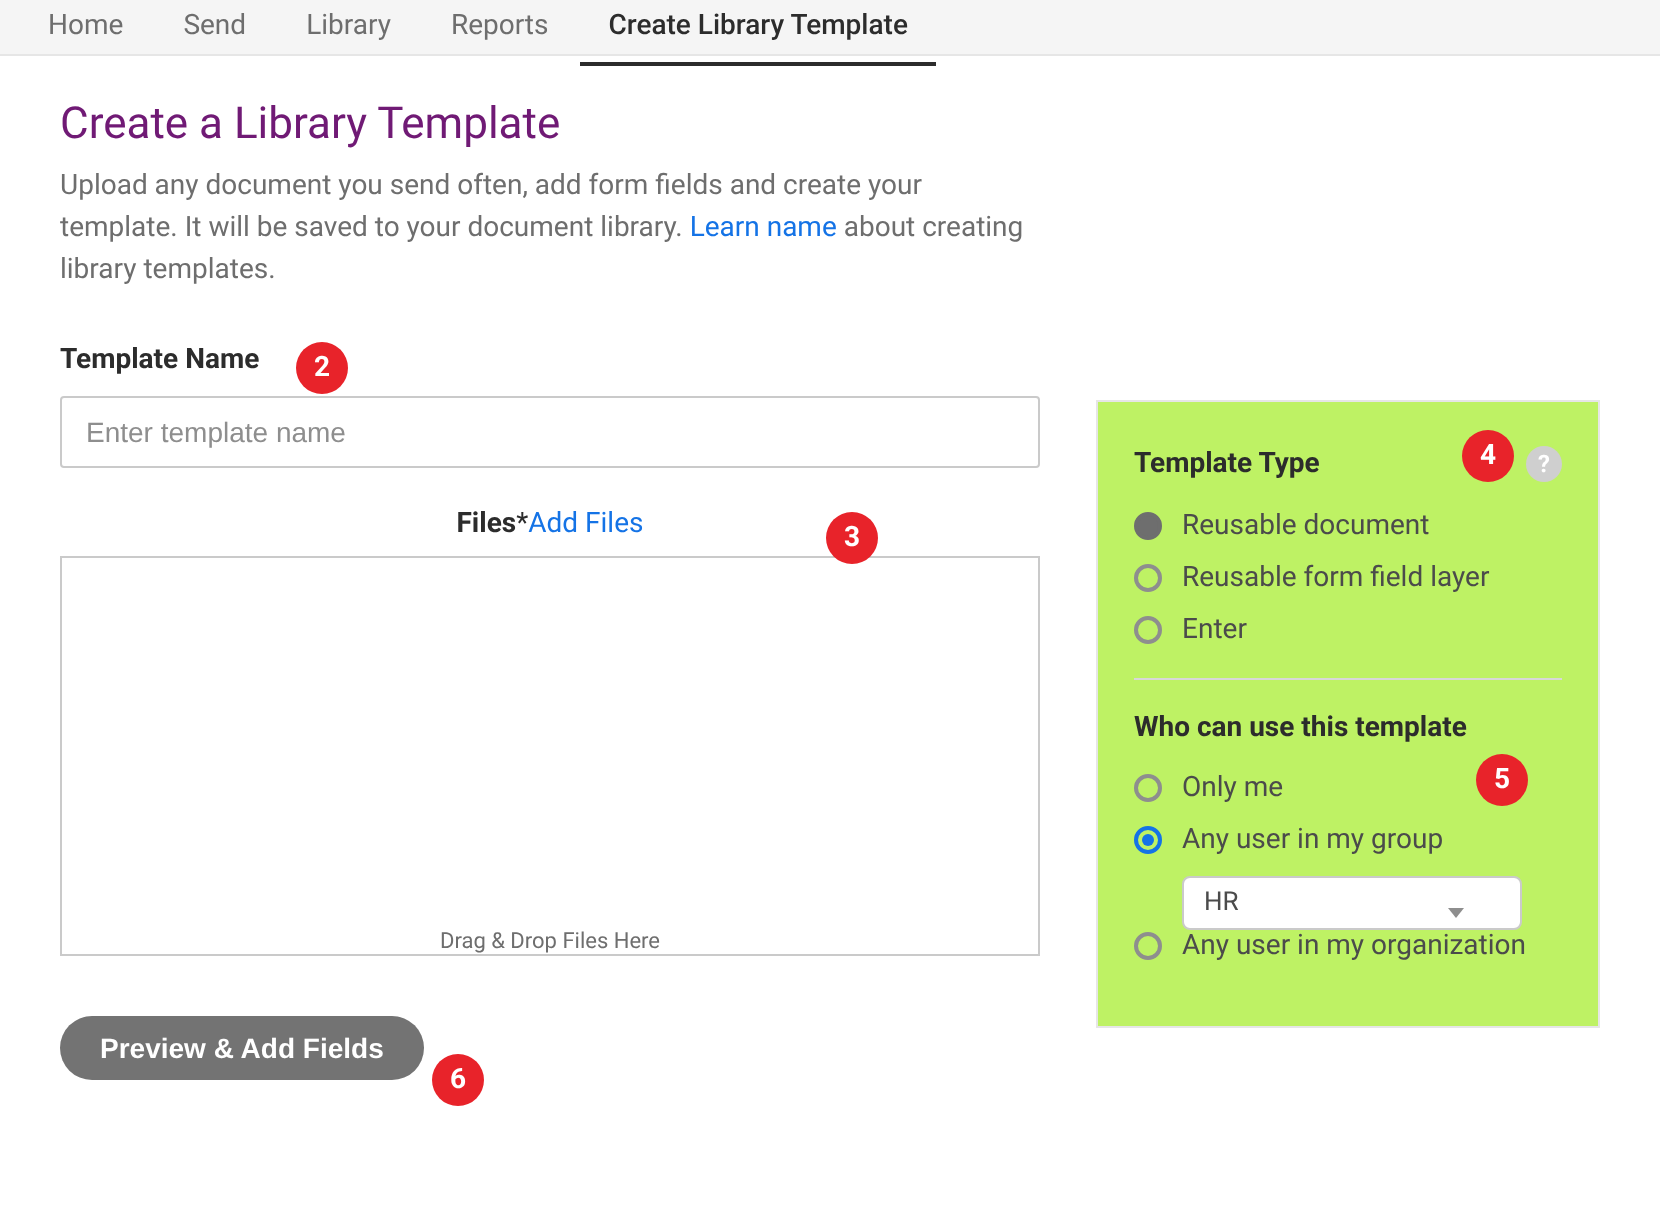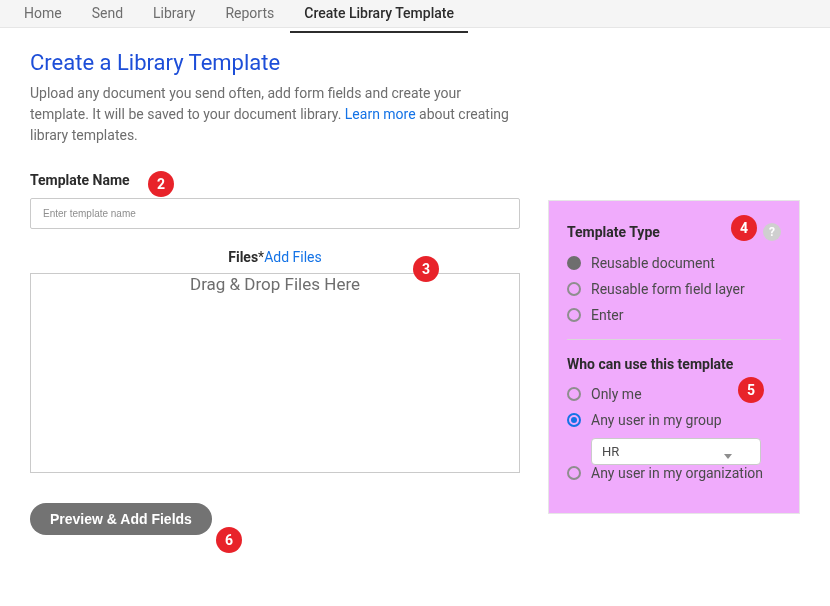--- a/index.html
+++ b/index.html
@@ -40,42 +40,42 @@
     gap: 28px;
     align-items: flex-start;
   }
   .main {
     flex: 1 1 auto;
     max-width: 490px;
   }
   h1 {
     font-size: 22px;
     font-weight: 400;
-    color: #1d4ed8;
+    color: #701a75;
     margin-bottom: 8px;
   }
   .desc {
     color: #6e6e6e;
     line-height: 1.5;
     margin-bottom: 26px;
   }
   .desc a { color: #1473e6; text-decoration: none; }
   .field-label {
     font-weight: 700;
     font-size: 14px;
     color: #2c2c2c;
     margin-bottom: 10px;
     display: flex;
     align-items: center;
   }
   .text-input {
     width: 100%;
     border: 1px solid #cacaca;
     padding: 9px 12px;
-    font-size: 10px;
+    font-size: 14px;
     color: #2c2c2c;
     border-radius: 2px;
     margin-bottom: 20px;
   }
   .text-input::placeholder { color: #8e8e8e; }
   .files-header {
     display: flex;
     justify-content: center;
     align-items: center;
     margin-bottom: 8px;
@@ -85,39 +85,39 @@
   }
   .add-files {
     color: #1473e6;
     font-size: 14px;
     cursor: pointer;
   }
   .dropzone {
     border: 1px solid #cacaca;
     height: 200px;
     display: flex;
-    align-items: flex-start;
+    align-items: flex-end;
     justify-content: center;
     color: #6e6e6e;
-    font-size: 17px;
+    font-size: 11px;
     margin-bottom: 30px;
   }
   .primary-btn {
     background: #737373;
     color: #fff;
     border: none;
     border-radius: 18px;
     padding: 8px 20px;
     font-size: 14px;
     font-weight: 700;
     cursor: pointer;
   }
   .sidepanel {
     width: 254px;
-    background: #f0abfc;
+    background: #bef264;
     border: 1px solid #e6e6e6;
     padding: 22px 18px;
     margin-top: 150px;
   }
   .sp-head {
     display: flex;
     justify-content: space-between;
     align-items: center;
     margin-bottom: 14px;
   }
@@ -210,21 +210,21 @@
   <div class="tab">Send</div>
   <div class="tab">Library</div>
   <div class="tab">Reports</div>
   <div class="tab active">Create Library Template</div>
 </div>
 
 <div class="page">
   <div class="main">
     <h1>Create a Library Template</h1>
     <p class="desc">
-      <span>Upload any document you send often, add form fields and create your template. It will be saved to your document library. </span><a href="#">Learn more</a><span> about creating library templates.</span>
+      <span>Upload any document you send often, add form fields and create your template. It will be saved to your document library. </span><a href="#">Learn name</a><span> about creating library templates.</span>
     </p>
 
     <div class="field-label">
       <span>Template Name</span>
     </div>
     <input class="text-input" type="text" placeholder="Enter template name" style="">
 
     <div class="files-header">
       <div class="label">
         <span>Files</span><span style="font-weight:400">*</span>

